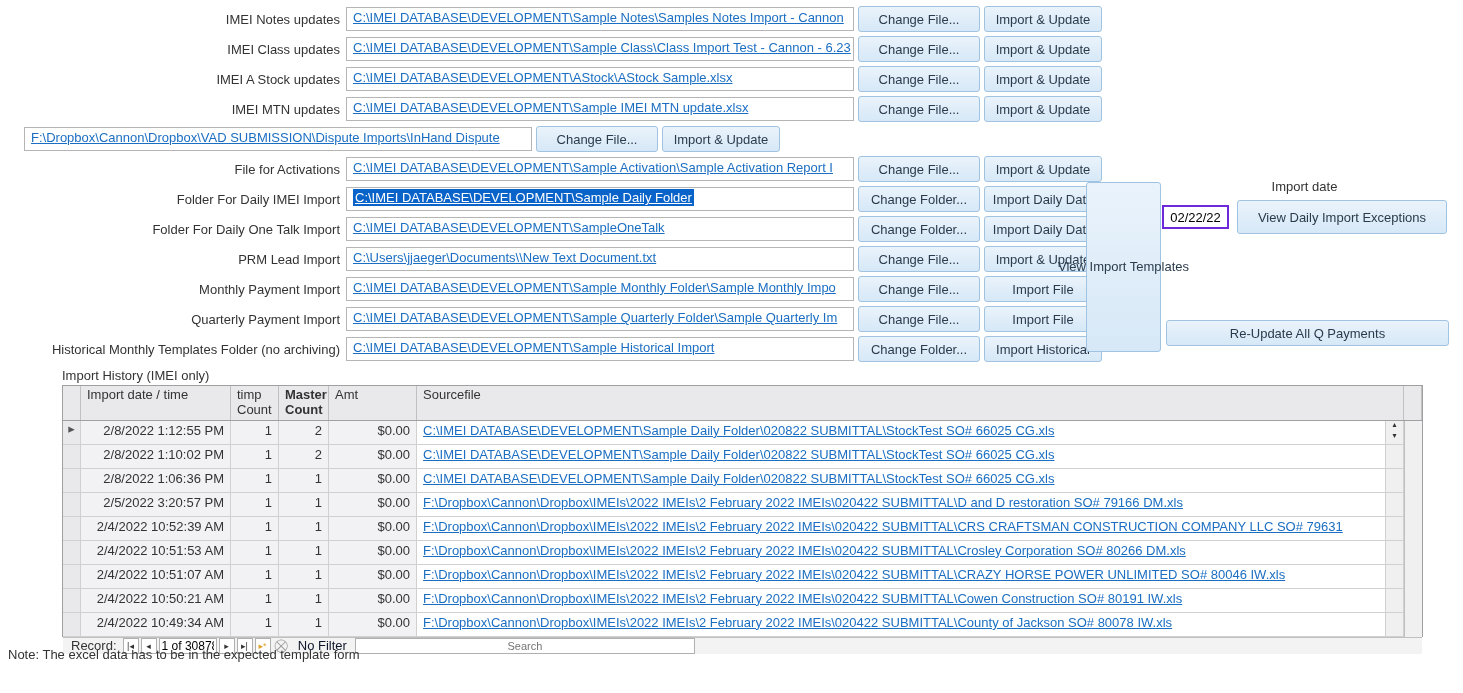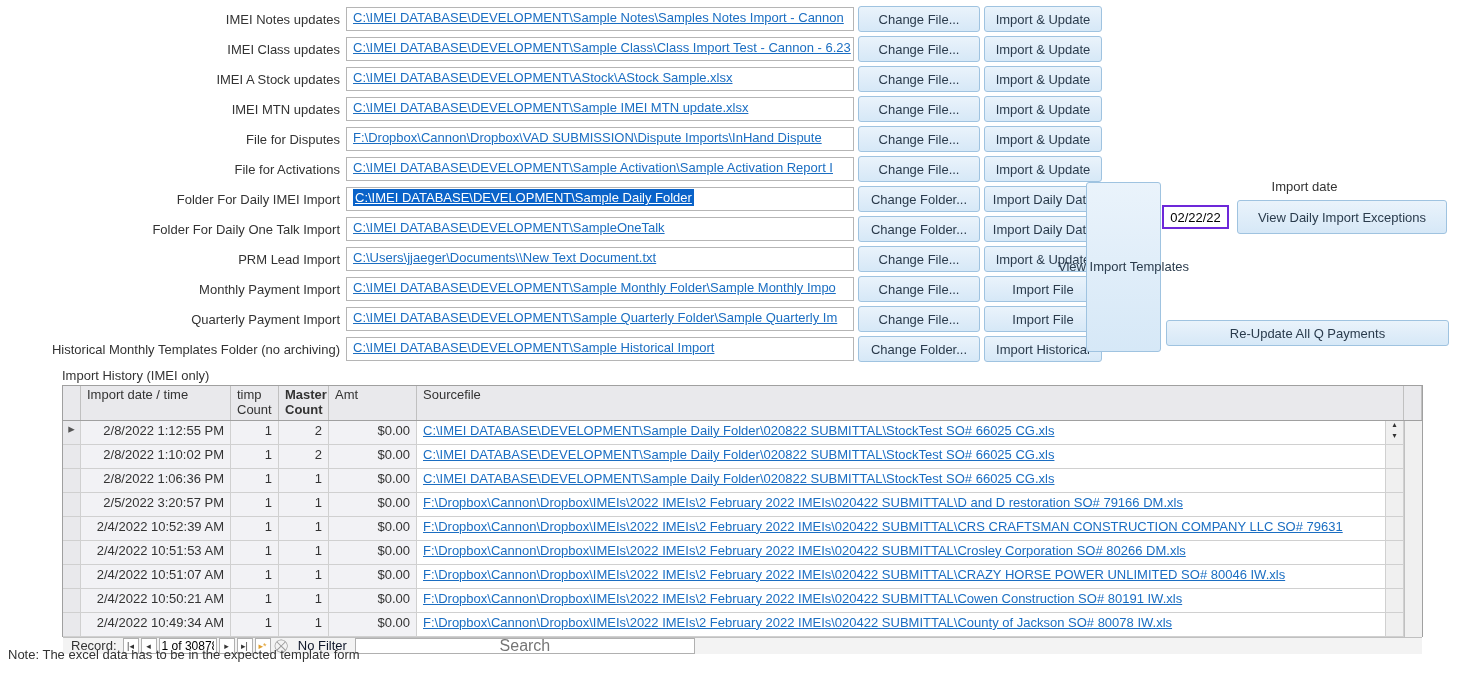--- a/index.html
+++ b/index.html
@@ -78,21 +78,21 @@
   .grid-rows { flex:1; display:flex; flex-direction:column;}
   .recbar {
     display:flex; align-items:center; height:20px;
     background:#f3f3f3; border-top:1px solid #c0c0c0;
     padding:0 4px; gap:2px; font-size:12px;
   }
   .recbar .rb-btn { width:16px; height:16px; background:#fff; border:1px solid #b0b0b0; font-size:9px; text-align:center; line-height:14px; cursor:pointer;}
   .recbar .rb-txt { padding:0 4px;}
   .recbar input { height:16px; width:58px; font-size:12px; border:1px solid #b0b0b0; text-align:center;}
   .recbar .nofilt { color:#0f172a; padding:0 6px;}
-  .recbar .search { flex:0 0 auto; width:340px; height:16px; border:1px solid #b0b0b0; padding:0 4px; color:#3b82f6; font-size:16px;}
+  .recbar .search { flex:0 0 auto; width:340px; height:16px; border:1px solid #b0b0b0; padding:0 4px; color:#3b82f6; font-size:11px;}
   .note { margin:10px 2px 2px 2px;}
   .viewtpl-holder {
     position:absolute; left:1082px; top:182px;
   }
 </style>
 </head>
 <body>
 
 <div class="form-area" id="form-area">
     <div class="row">
@@ -113,21 +113,20 @@
       <div class="btn cf">Change File...</div>
       <div class="btn imp">Import  &amp; Update</div>
     </div>
     <div class="row">
       <div class="lbl">IMEI MTN updates</div>
       <div class="pathbox"><a class="path">C:\IMEI DATABASE\DEVELOPMENT\Sample IMEI MTN update.xlsx</a></div>
       <div class="btn cf">Change File...</div>
       <div class="btn imp">Import  &amp; Update</div>
     </div>
     <div class="row">
-      <div class="lbl">File for Disputes</div>
       <div class="pathbox"><a class="path">F:\Dropbox\Cannon\Dropbox\VAD SUBMISSION\Dispute Imports\InHand Dispute</a></div>
       <div class="btn cf">Change File...</div>
       <div class="btn imp">Import  &amp; Update</div>
     </div>
     <div class="row">
       <div class="lbl">File for Activations</div>
       <div class="pathbox"><a class="path">C:\IMEI DATABASE\DEVELOPMENT\Sample Activation\Sample Activation Report I</a></div>
       <div class="btn cf">Change File...</div>
       <div class="btn imp">Import  &amp; Update</div>
     </div>

